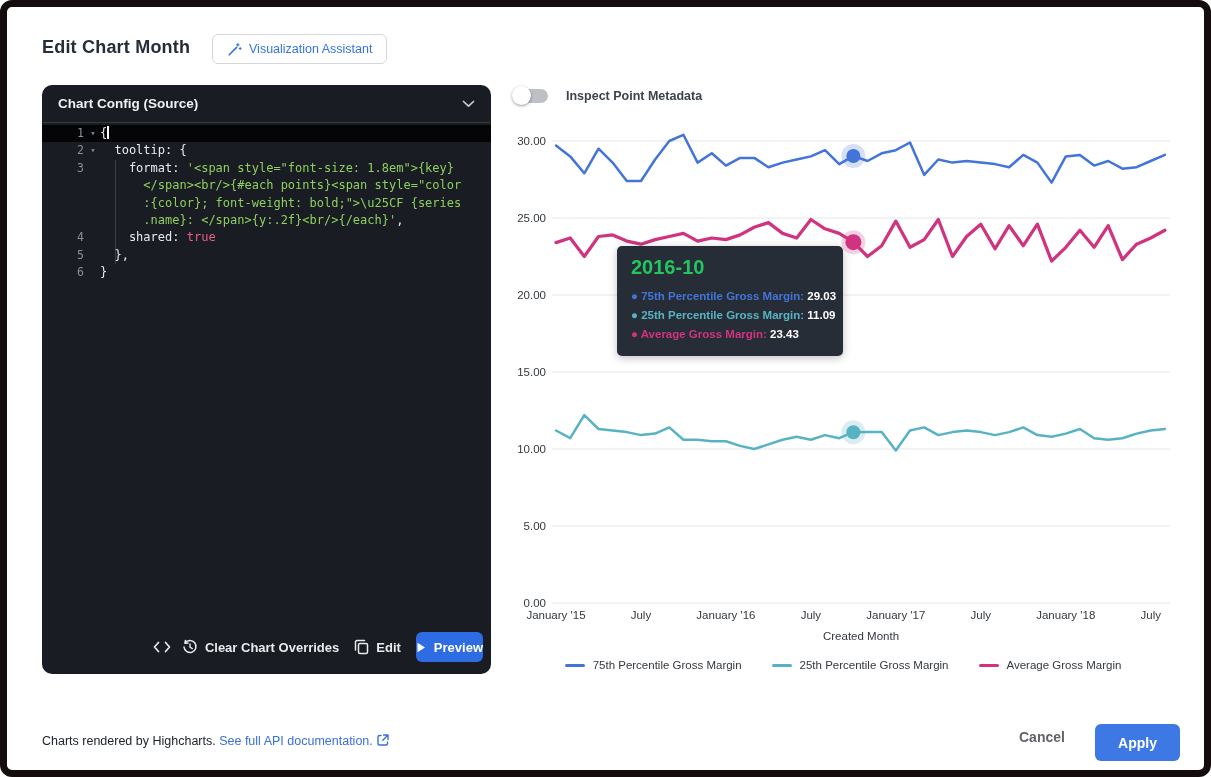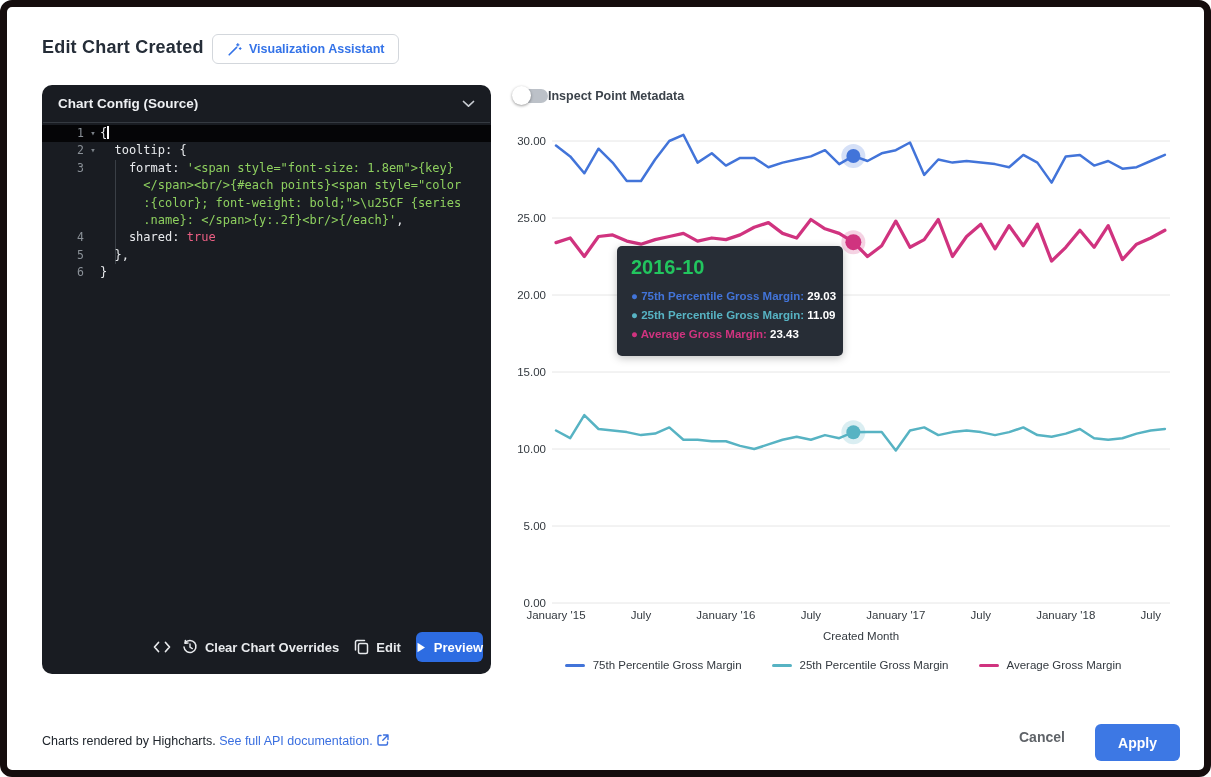--- a/index.html
+++ b/index.html
@@ -4,21 +4,21 @@
 <style>
   * { margin:0; padding:0; box-sizing:border-box; }
   html,body { width:1211px; height:777px; }
   body { font-family:"Liberation Sans", sans-serif; background:#ffffff; position:relative; }
   .frame { position:absolute; inset:0; border:7px solid #150d0d; border-radius:12px; background:#ffffff; overflow:hidden; }
 
   
   .page-title { position:absolute; left:35px; top:30px; font-size:18px; font-weight:bold; color:#252d38; letter-spacing:.2px; }
   .va-btn { position:absolute; left:205px; top:27px; height:30px; display:flex; align-items:center; gap:7px;
             padding:0 14px; background:#fff; border:1px solid #d3d7dc; border-radius:6px; cursor:pointer; }
-  .va-btn span { color:#3473e8; font-size:12.5px; font-weight:bold; }
+  .va-btn span { color:#3473e8; font-size:12.5px; font-weight:normal; }
 
   
   .panel { position:absolute; left:35px; top:78px; width:449px; height:589px; background:#191c22; border-radius:10px;
            display:flex; flex-direction:column; overflow:hidden; }
   .panel-header { height:37px; display:flex; align-items:center; justify-content:space-between; padding:0 16px; cursor:pointer; flex:none; }
   .panel-header .ph-label { color:#eef0f3; font-size:13.5px; font-weight:bold; }
   .panel-divider { height:1px; background:#353a41; margin:0 1px; flex:none; }
 
   
   .editor { flex:1; position:relative; font-family:"DejaVu Sans Mono", monospace; font-size:12px; line-height:17.4px; padding-top:2px; overflow:hidden; }
@@ -37,21 +37,21 @@
   .pf-item { display:flex; align-items:center; gap:7px; color:#e8eaed; font-size:13px; font-weight:bold; cursor:pointer; }
   .preview-btn { display:flex; align-items:center; gap:8px; background:#2d6ce2; color:#ffffff; border:none; border-radius:6px;
                  height:30px; padding:0 0; font-size:13px; font-weight:bold; font-family:"Liberation Sans", sans-serif; cursor:pointer; }
 
   
   .toggle-row { position:absolute; left:505px; top:79px; display:flex; align-items:center; }
   .toggle { position:relative; width:36px; height:19px; cursor:pointer; }
   .toggle .track { position:absolute; left:2px; top:2.5px; width:34px; height:14px; border-radius:7px; background:#bcc1c8; }
   .toggle .knob { position:absolute; left:0; top:0; width:19px; height:19px; border-radius:50%; background:#ffffff;
                   box-shadow:0 1px 3px rgba(0,0,0,.4); }
-  .toggle-label { font-size:12.5px; font-weight:bold; color:#3c434b; }
+  .toggle-label { margin-left:18px; font-size:12.5px; font-weight:bold; color:#3c434b; }
 
   
   .chart-svg { position:absolute; left:495px; top:115px; }
   .legend { position:absolute; left:500px; top:652px; width:672px; display:flex; justify-content:center; gap:30px; }
   .legend-item { display:flex; align-items:center; gap:8px; cursor:pointer; }
   .legend-swatch { width:20px; height:3px; border-radius:2px; }
   .legend-label { font-size:11.5px; color:#33393f; }
 
   
   .chart-tooltip { position:absolute; left:610px; top:239px; width:226px; background:#272d36; border-radius:5px;
@@ -68,21 +68,21 @@
   .apply-btn { position:absolute; left:1088px; top:717px; width:85px; height:37px; background:#3d78e4; border:none;
                border-radius:6px; color:#ffffff; font-size:14px; font-weight:bold; font-family:"Liberation Sans", sans-serif; cursor:pointer; }
 
   .icon-svg { display:block; }
 </style>
 </head>
 <body>
 
 <div class="frame">
 
-  <div class="page-title">Edit Chart Created</div>
+  <div class="page-title">Edit Chart Month</div>
 
   <div class="va-btn">
     <svg class="icon-svg" width="15" height="15" viewBox="0 0 15 15">
       <path d="M2.2 12.8 L9.6 5.4" stroke="#3473e8" stroke-width="1.6" stroke-linecap="round"></path>
       <path d="M10.8 1.6 v2.4 M9.6 2.8 h2.4" stroke="#3473e8" stroke-width="1.2" stroke-linecap="round"></path>
       <path d="M13.2 5.6 v1.8 M12.3 6.5 h1.8" stroke="#3473e8" stroke-width="1.1" stroke-linecap="round"></path>
     </svg>
     <span>Visualization Assistant</span>
   </div>
 

